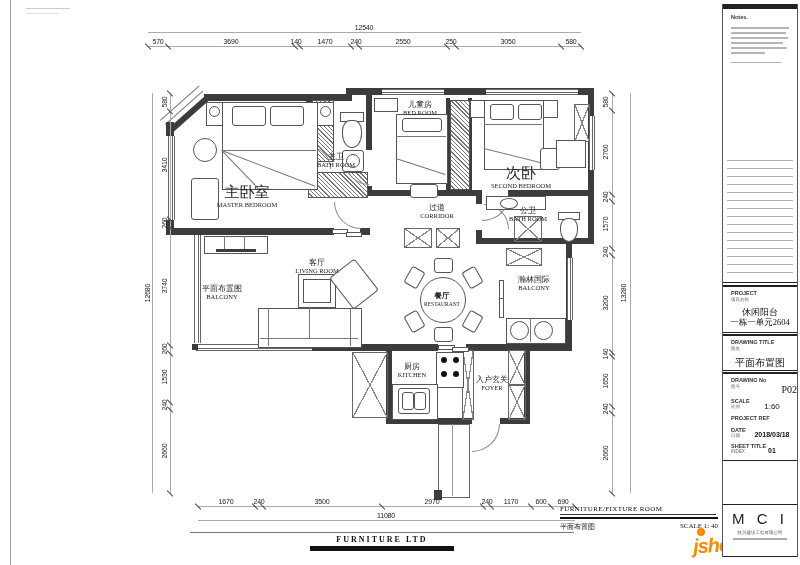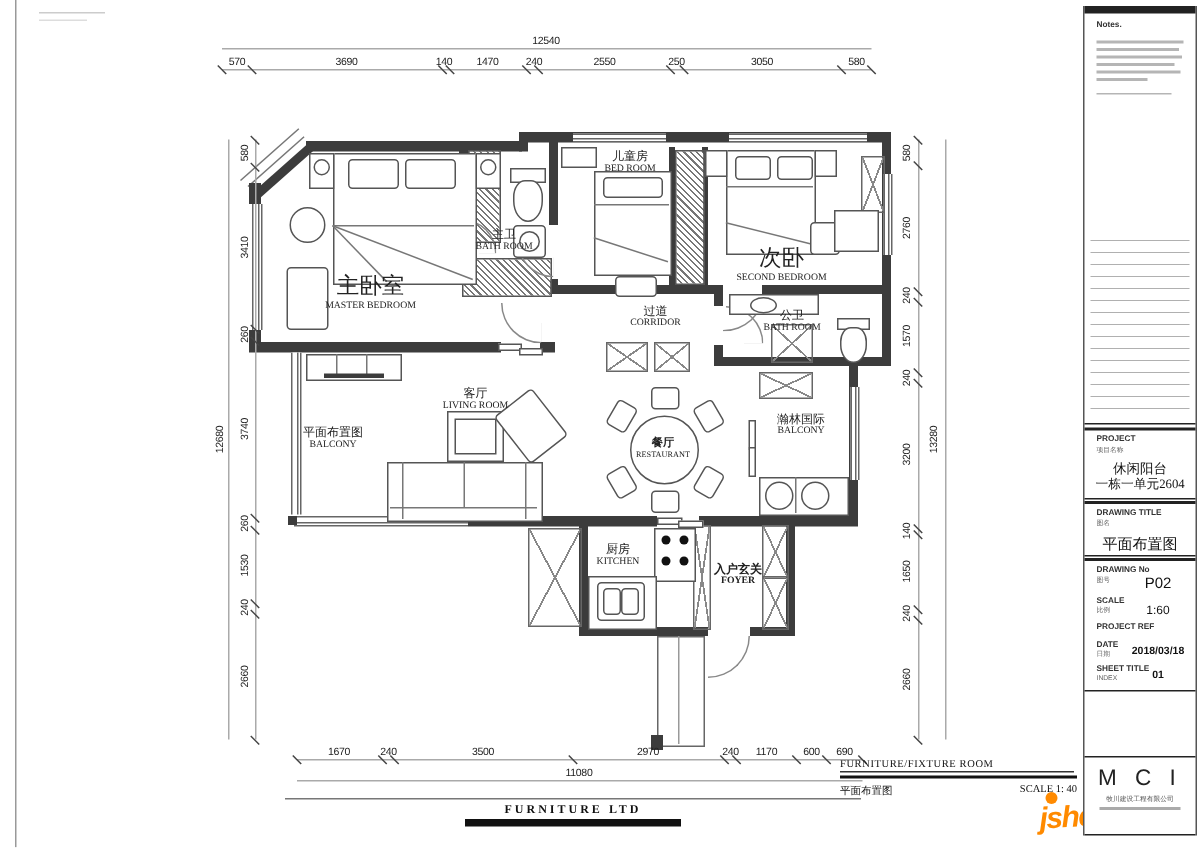--- a/index.html
+++ b/index.html
@@ -243,21 +243,21 @@
         <span class="en" style="font-size:5.5px;">RESTAURANT</span>
       </div>
     <div class="rlabel" style="left:534px;top:283px;">
         <span class="cn" style="font-size:8px;">瀚林国际</span>
         <span class="en">BALCONY</span>
       </div>
     <div class="rlabel" style="left:412px;top:370px;">
         <span class="cn" style="font-size:8px;">厨房</span>
         <span class="en">KITCHEN</span>
       </div>
-    <div class="rlabel" style="left:492px;top:383px;font-weight:bold;">
+    <div class="rlabel" style="left:492px;top:383px;">
         <span class="cn" style="font-size:8px;">入户玄关</span>
         <span class="en">FOYER</span>
       </div>
   </div>
 
   <div>
 
     <div class="dl" style="left:148px;top:32px;width:433px;height:1px;"></div>
     <span class="dim" style="left:364px;top:31px;">12540</span>
     <div class="dl" style="left:148px;top:46px;width:433px;height:1px;"></div>
@@ -387,21 +387,21 @@
     <div class="sep" style="top:330px;height:2px;"></div>
 
     <div class="tbl" style="left:8px;top:335px;">DRAWING  TITLE</div>
     <div class="tbc" style="left:8px;top:342px;">图名</div>
     <div class="tbv" style="left:0;top:352px;width:74px;text-align:center;font-size:10px;">平面布置图</div>
     <div class="sep" style="top:366px;height:1px;"></div>
     <div class="sep" style="top:368px;height:2px;"></div>
 
     <div class="tbl" style="left:8px;top:373px;">DRAWING No</div>
     <div class="tbc" style="left:8px;top:380px;">图号</div>
-    <div class="tbv" style="left:24px;top:380px;width:50px;text-align:center;font-size:10px;font-family:Liberation Sans, sans-serif;">P02</div>
+    <div class="tbv" style="left:24px;top:380px;width:50px;text-align:right;font-size:10px;font-family:Liberation Serif, serif;">P02</div>
     <div class="tbl" style="left:8px;top:394px;">SCALE</div>
     <div class="tbc" style="left:8px;top:400px;">比例</div>
     <div class="tbv" style="left:24px;top:398px;width:50px;text-align:center;font-size:8px;font-family:'Liberation Sans',sans-serif;">1:60</div>
     <div class="tbl" style="left:8px;top:411px;">PROJECT REF</div>
     <div class="tbl" style="left:8px;top:423px;">DATE</div>
     <div class="tbc" style="left:8px;top:429px;">日期</div>
     <div class="tbv" style="left:24px;top:427px;width:50px;text-align:center;font-size:7px;font-weight:bold;font-family:'Liberation Sans',sans-serif;">2018/03/18</div>
     <div class="tbl" style="left:8px;top:439px;">SHEET TITLE</div>
     <div class="tbc" style="left:8px;top:445px;">INDEX</div>
     <div class="tbv" style="left:24px;top:443px;width:50px;text-align:center;font-size:7px;font-weight:bold;font-family:'Liberation Sans',sans-serif;">01</div>

